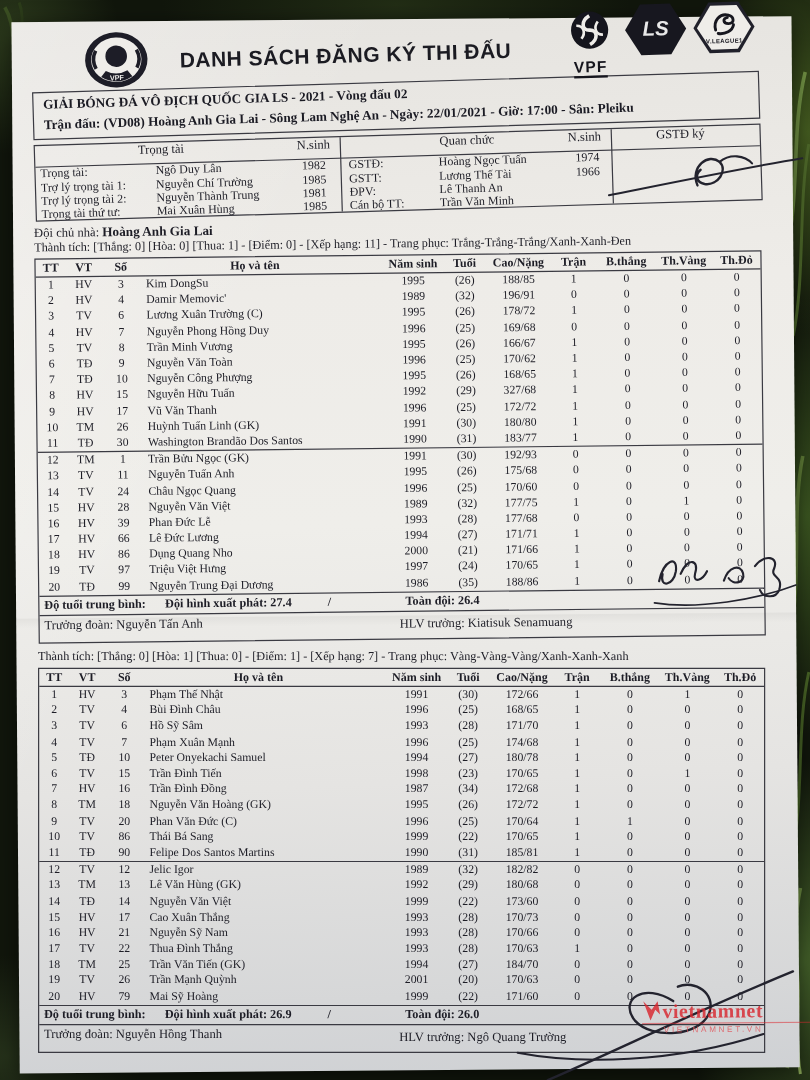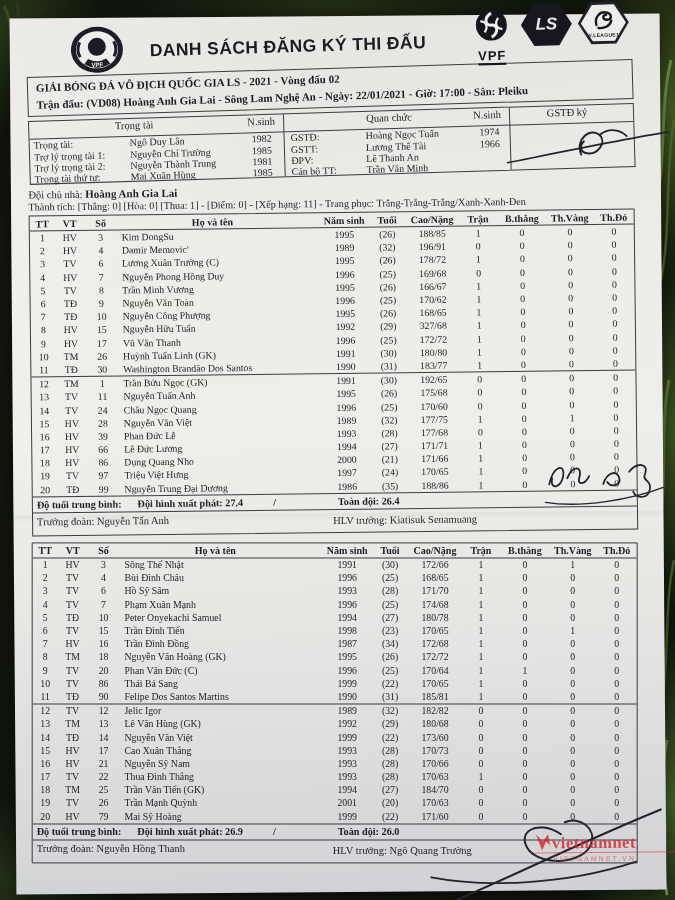--- a/index.html
+++ b/index.html
@@ -393,21 +393,21 @@
         </div>
       <div class="psec subs">
 
       <div class="prow">
           <div class="c c0">12</div>
           <div class="c c1">TM</div>
           <div class="c c2">1</div>
           <div class="c c3">Trần Bửu Ngọc (GK)</div>
           <div class="c c4">1991</div>
           <div class="c c5">(30)</div>
-          <div class="c c6">192/65</div>
+          <div class="c c6">192/93</div>
           <div class="c c7">0</div>
           <div class="c c8">0</div>
           <div class="c c9">0</div>
           <div class="c c10">0</div>
         </div>
           <div class="prow">
           <div class="c c0">13</div>
           <div class="c c1">TV</div>
           <div class="c c2">11</div>
           <div class="c c3">Nguyễn Tuấn Anh</div>
@@ -525,20 +525,21 @@
   </div>
 
   <svg class="sig" style="left:528px;top:430px;" width="125" height="72" viewBox="0 0 125 72">
     <path d="M8 40 C 12 22, 24 18, 22 32 C 20 44, 8 46, 11 34 M26 34 C 32 20, 42 22, 38 34 C 36 42, 44 40, 48 32" stroke-width="1.8"></path>
     <path d="M62 40 C 66 28, 76 26, 78 34 C 80 42, 70 44, 66 38" stroke-width="1.8"></path>
     <path d="M88 28 C 96 18, 108 20, 104 30 C 100 38, 112 36, 108 48 C 105 56, 94 54, 92 48" stroke-width="1.8"></path>
     <path d="M4 58 C 40 64, 90 56, 122 44" stroke-width="1.4"></path>
   </svg>
 
   <div class="team-section away-sec">
+    <div class="record-line">Thành tích: [Thắng: 0] [Hòa: 1] [Thua: 0] - [Điểm: 1] - [Xếp hạng: 7] - Trang phục: Vàng-Vàng-Vàng/Xanh-Xanh-Xanh</div>
 
     <div class="ptable">
       <div class="prow phead">
         <div class="c c0">TT</div>
         <div class="c c1">VT</div>
         <div class="c c2">Số</div>
         <div class="c c3">Họ và tên</div>
         <div class="c c4">Năm sinh</div>
         <div class="c c5">Tuổi</div>
         <div class="c c6">Cao/Nặng</div>
@@ -546,21 +547,21 @@
         <div class="c c8">B.thắng</div>
         <div class="c c9">Th.Vàng</div>
         <div class="c c10">Th.Đỏ</div>
       </div>
       <div class="psec">
 
       <div class="prow">
           <div class="c c0">1</div>
           <div class="c c1">HV</div>
           <div class="c c2">3</div>
-          <div class="c c3">Sông Thế Nhật</div>
+          <div class="c c3">Phạm Thế Nhật</div>
           <div class="c c4">1991</div>
           <div class="c c5">(30)</div>
           <div class="c c6">172/66</div>
           <div class="c c7">1</div>
           <div class="c c8">0</div>
           <div class="c c9">1</div>
           <div class="c c10">0</div>
         </div>
           <div class="prow">
           <div class="c c0">2</div>

